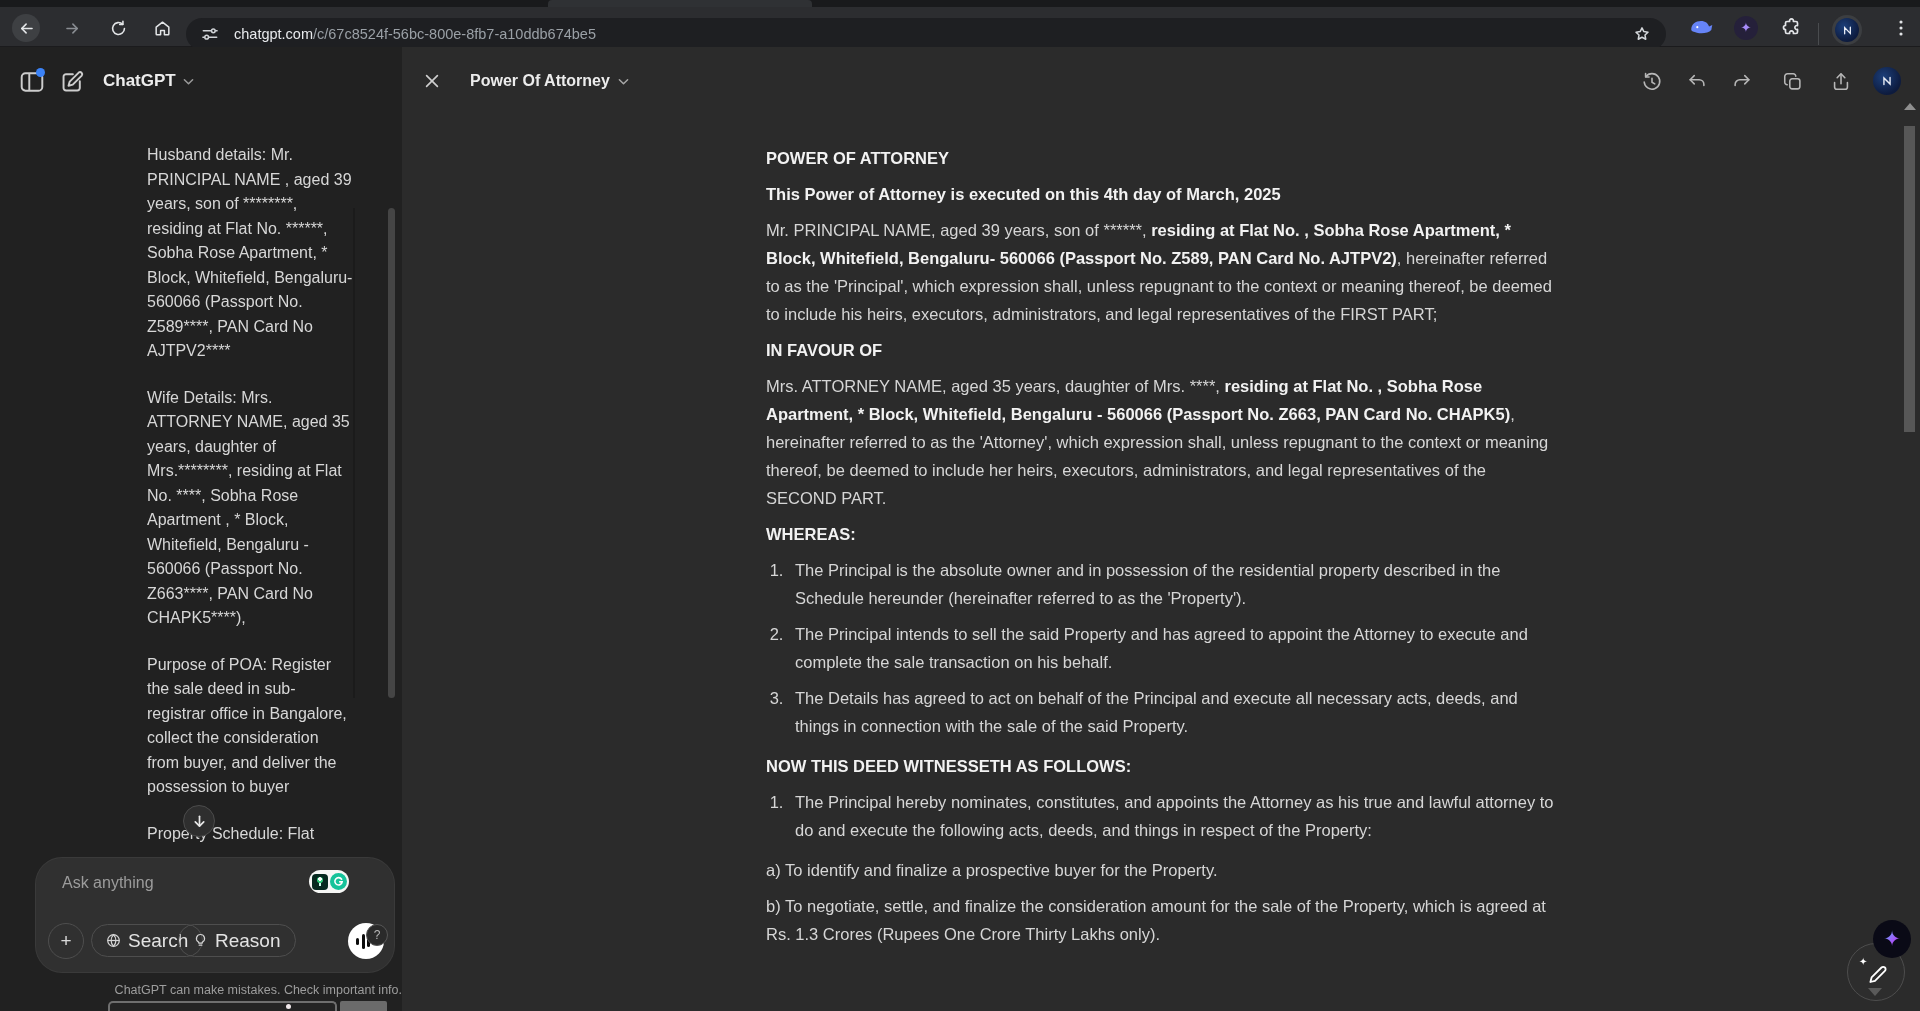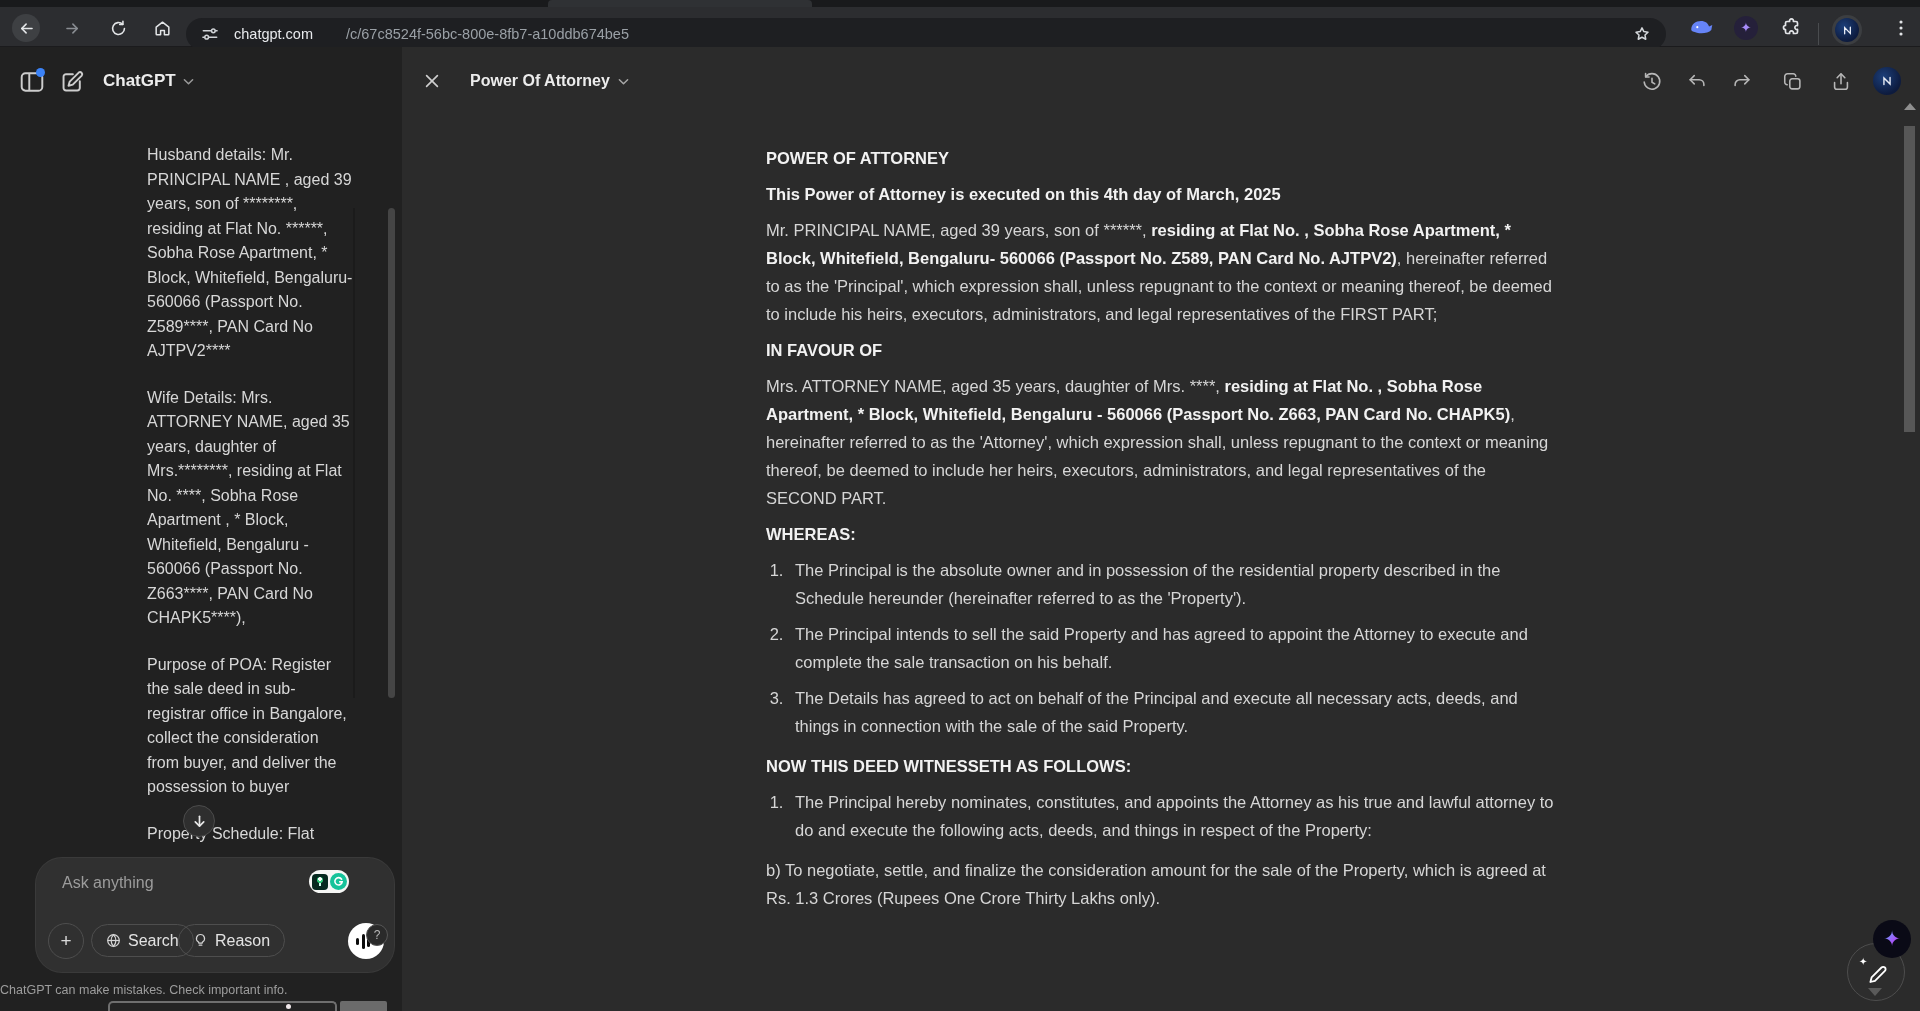--- a/index.html
+++ b/index.html
@@ -14,21 +14,21 @@
   .tool-btn { position:absolute; top:7px; width:28px; height:28px; border-radius:50%; display:flex; align-items:center; justify-content:center; color:#e4e6e8; }
   .tool-btn svg { width:19px; height:19px; }
   .btn-back { left:12px; background:#3e4043; }
   .btn-forward { left:58px; color:#8a8e93; }
   .btn-reload { left:104px; }
   .btn-home { left:148px; }
   .urlbar { position:absolute; left:186px; top:11px; width:1480px; height:32px; border-radius:16px; background:#1e1f22; display:flex; align-items:center; }
   .site-ctrl { margin-left:14px; width:20px; height:20px; color:#cfd2d6; }
   .url-text { margin-left:14px; font-size:14.5px; white-space:nowrap; overflow:hidden; flex:1; }
   .url-domain { color:#e8eaed; }
-  .url-path { color:#9aa0a6;padding-left:33px; }
+  .url-path { color:#9aa0a6; }
   .star-btn { margin-right:14px; width:20px; height:20px; color:#d3d6da; }
   .ext-whale { position:absolute; left:1688px; top:8px; width:26px; height:26px; }
   .ext-circle { position:absolute; left:1734px; top:9px; width:24px; height:24px; border-radius:50%; background:#25203a; color:#a78bfa; font-size:13px; line-height:24px; text-align:center; }
   .btn-puzzle { position:absolute; left:1780px; top:9px; width:24px; height:24px; color:#e2e4e7; }
   .chrome-sep { position:absolute; left:1818px; top:16px; width:1px; height:22px; background:#4a4c4f; }
   .chrome-avatar { position:absolute; left:1832px; top:8px; width:30px; height:30px; border-radius:50%; background:#3c3e41; display:flex; align-items:center; justify-content:center; }
   .avatar-core { width:24px; height:24px; border-radius:50%; background:radial-gradient(circle at 38% 35%, #1c3f7a, #0d1b3e 70%); display:flex; align-items:center; justify-content:center; }
   .avatar-core svg { width:13px; height:13px; }
   .btn-dots { position:absolute; left:1890px; top:9px; width:22px; height:24px; color:#e2e4e7; }
 
@@ -58,28 +58,28 @@
   
   .composer { position:absolute; left:36px; top:811px; width:358px; height:114px; border-radius:26px; background:#303030; box-shadow:0 0 0 1px #3a3a3a; }
   .ask-placeholder { position:absolute; left:26px; top:16px; font-size:16px; color:#9c9c9c; }
   .grammarly { position:absolute; left:273px; top:12px; width:40px; height:23px; border-radius:12px; background:#f6f7f5; display:flex; align-items:center; justify-content:center; gap:2px; }
   .gr-bulb { width:16px; height:16px; border-radius:4px; background:#06291f; position:relative; }
   .gr-bulb::after { content:""; position:absolute; left:5px; top:3px; width:6px; height:6px; border-radius:50%; background:radial-gradient(circle at 50% 35%, #fff 0 35%, #35d07f 40%); }
   .gr-bulb::before { content:""; position:absolute; left:7px; top:9.5px; width:2px; height:3px; background:#cfe; }
   .gr-g { width:17px; height:17px; border-radius:50%; background:#15c39a; display:flex; align-items:center; justify-content:center; }
   .gr-g svg { width:11px; height:11px; }
   .comp-plus { position:absolute; left:12px; top:65px; width:36px; height:36px; border-radius:50%; border:1px solid #4e4e4e; color:#dadada; display:flex; align-items:center; justify-content:center; font-size:19px; font-weight:400; }
-  .pill { position:absolute; top:66px; height:33px; border-radius:17px; border:1px solid #4e4e4e; color:#e3e3e3; font-size:16px; display:flex; align-items:center; gap:7px; padding:0 14px; }
+  .pill { position:absolute; top:66px; height:33px; border-radius:17px; border:1px solid #4e4e4e; color:#e3e3e3; font-size:19px; display:flex; align-items:center; gap:7px; padding:0 14px; }
   .pill svg { width:15px; height:15px; color:#d5d5d5; }
   .pill-search { left:55px; }
   .pill-reason { left:142px; }
   .voice-btn { position:absolute; right:10px; top:65px; width:36px; height:36px; border-radius:50%; background:#ffffff; display:flex; align-items:center; justify-content:center; gap:2.5px; }
   .vb { width:3px; border-radius:2px; background:#0d0d0d; }
   .help-circle { position:absolute; left:366px; top:924px; width:22px; height:22px; border-radius:50%; border:1px solid #565656; color:#b8b8b8; font-size:12px; line-height:20px; text-align:center; background:#2a2a2a; }
-  .disclaimer { position:absolute; left:0; top:936px; width:402px; text-align:left; font-size:12.5px; color:#9d9d9d; }
+  .disclaimer { position:absolute; left:0; top:936px; width:402px; text-align:right; font-size:12.5px; color:#9d9d9d; }
 
   
   .strip-track { position:absolute; left:108px; top:1001px; width:229px; height:10px; background:#242424; border:2px solid #6f6f6f; border-bottom:none; border-radius:5px 5px 0 0; }
   .strip-dot { position:absolute; left:286px; top:1004px; width:5px; height:5px; border-radius:50%; background:#efe7ea; }
   .strip-thumb { position:absolute; left:340px; top:1001px; width:47px; height:10px; background:#6b6b6b; border-radius:2px 2px 0 0; }
 
   
   .canvas-header { position:absolute; left:0; top:0; width:1518px; height:48px; }
   .close-btn { position:absolute; left:21px; top:25px; width:18px; height:18px; color:#cfcfcf; }
   .canvas-title { position:absolute; left:68px; top:25px; font-size:16px; font-weight:600; color:#ececec; display:flex; align-items:center; gap:8px; }
@@ -304,20 +304,21 @@
           <p class="b">WHEREAS:</p>
           <ol>
             <li>The Principal is the absolute owner and in possession of the residential property described in the Schedule hereunder (hereinafter referred to as the 'Property').</li>
             <li>The Principal intends to sell the said Property and has agreed to appoint the Attorney to execute and complete the sale transaction on his behalf.</li>
             <li>The Details has agreed to act on behalf of the Principal and execute all necessary acts, deeds, and things in connection with the sale of the said Property.</li>
           </ol>
           <p class="b">NOW THIS DEED WITNESSETH AS FOLLOWS:</p>
           <ol>
             <li>The Principal hereby nominates, constitutes, and appoints the Attorney as his true and lawful attorney to do and execute the following acts, deeds, and things in respect of the Property:</li>
           </ol>
+          <p class="lettered">a) To identify and finalize a prospective buyer for the Property.</p>
           <p class="lettered">b) To negotiate, settle, and finalize the consideration amount for the sale of the Property, which is agreed at Rs. 1.3 Crores (Rupees One Crore Thirty Lakhs only).</p>
         </div>
     </div>
 
   </div>
 
   <div class="strip-track"></div>
   <div class="strip-dot"></div>
   <div class="strip-thumb"></div>
 

